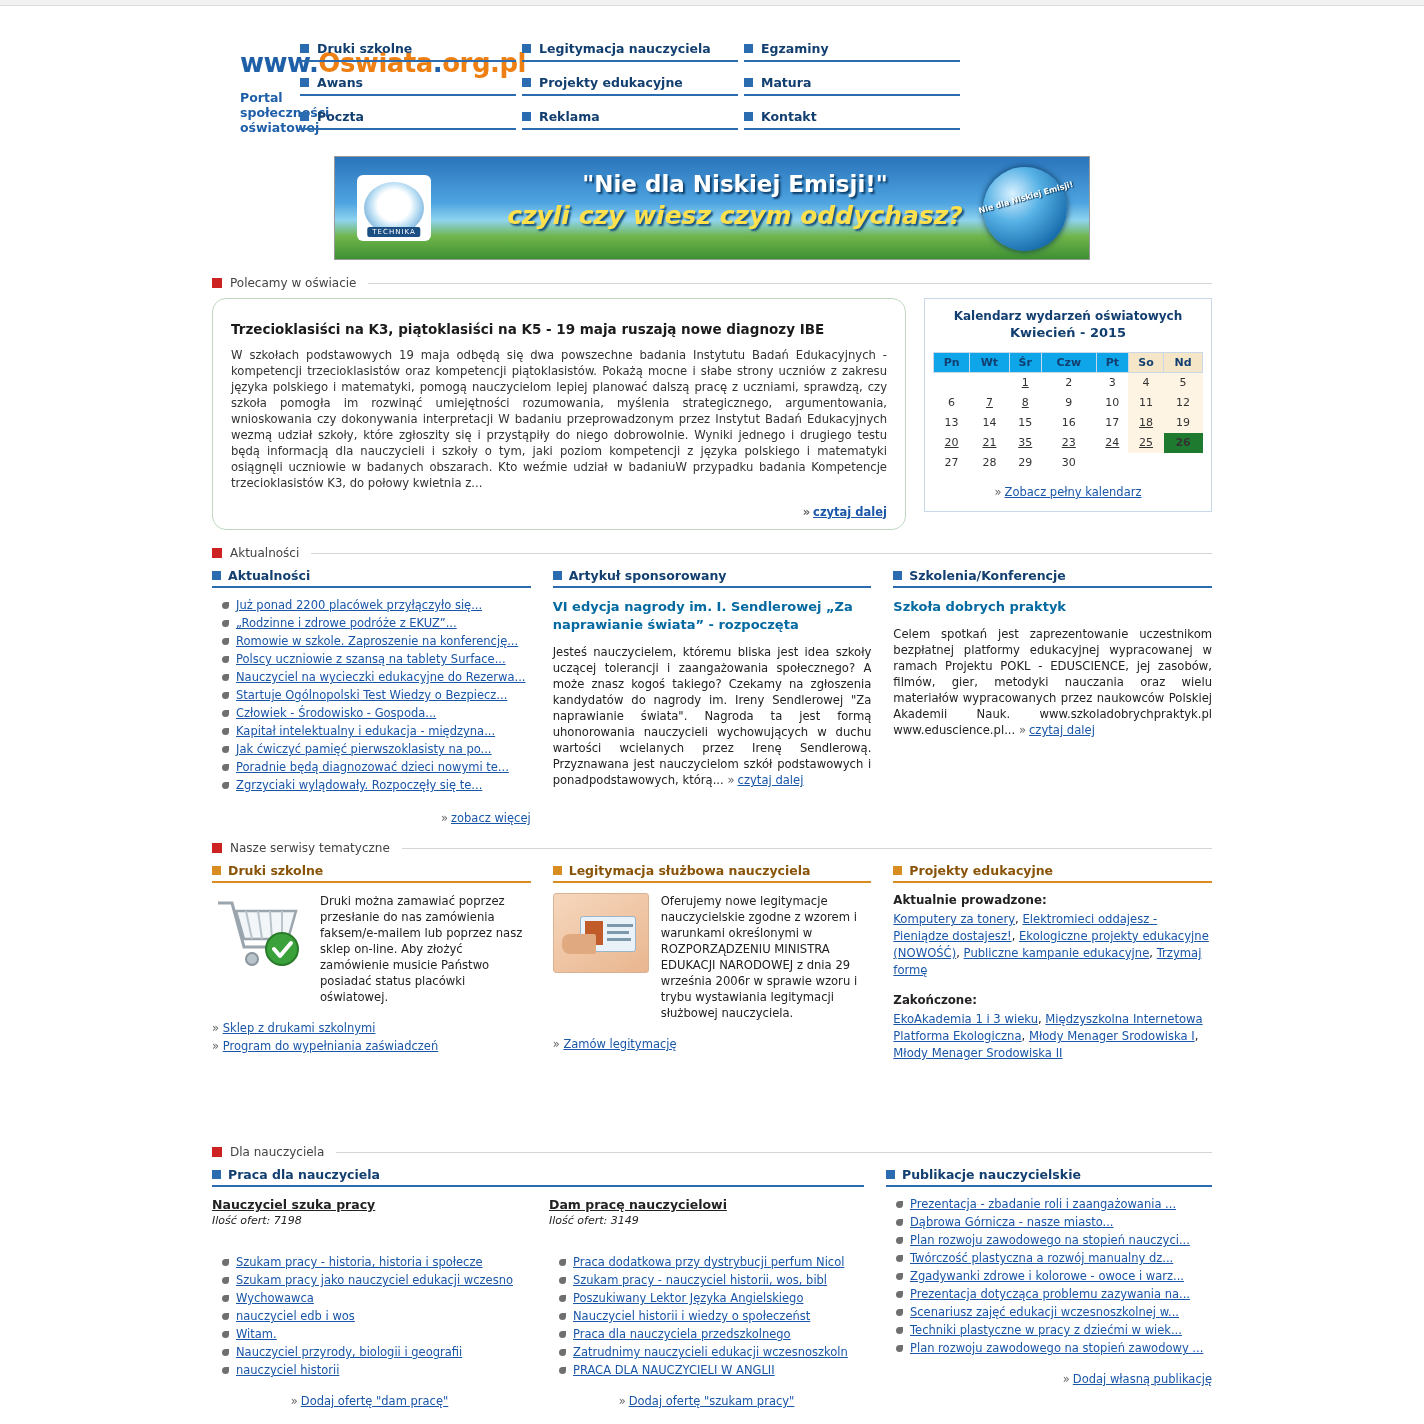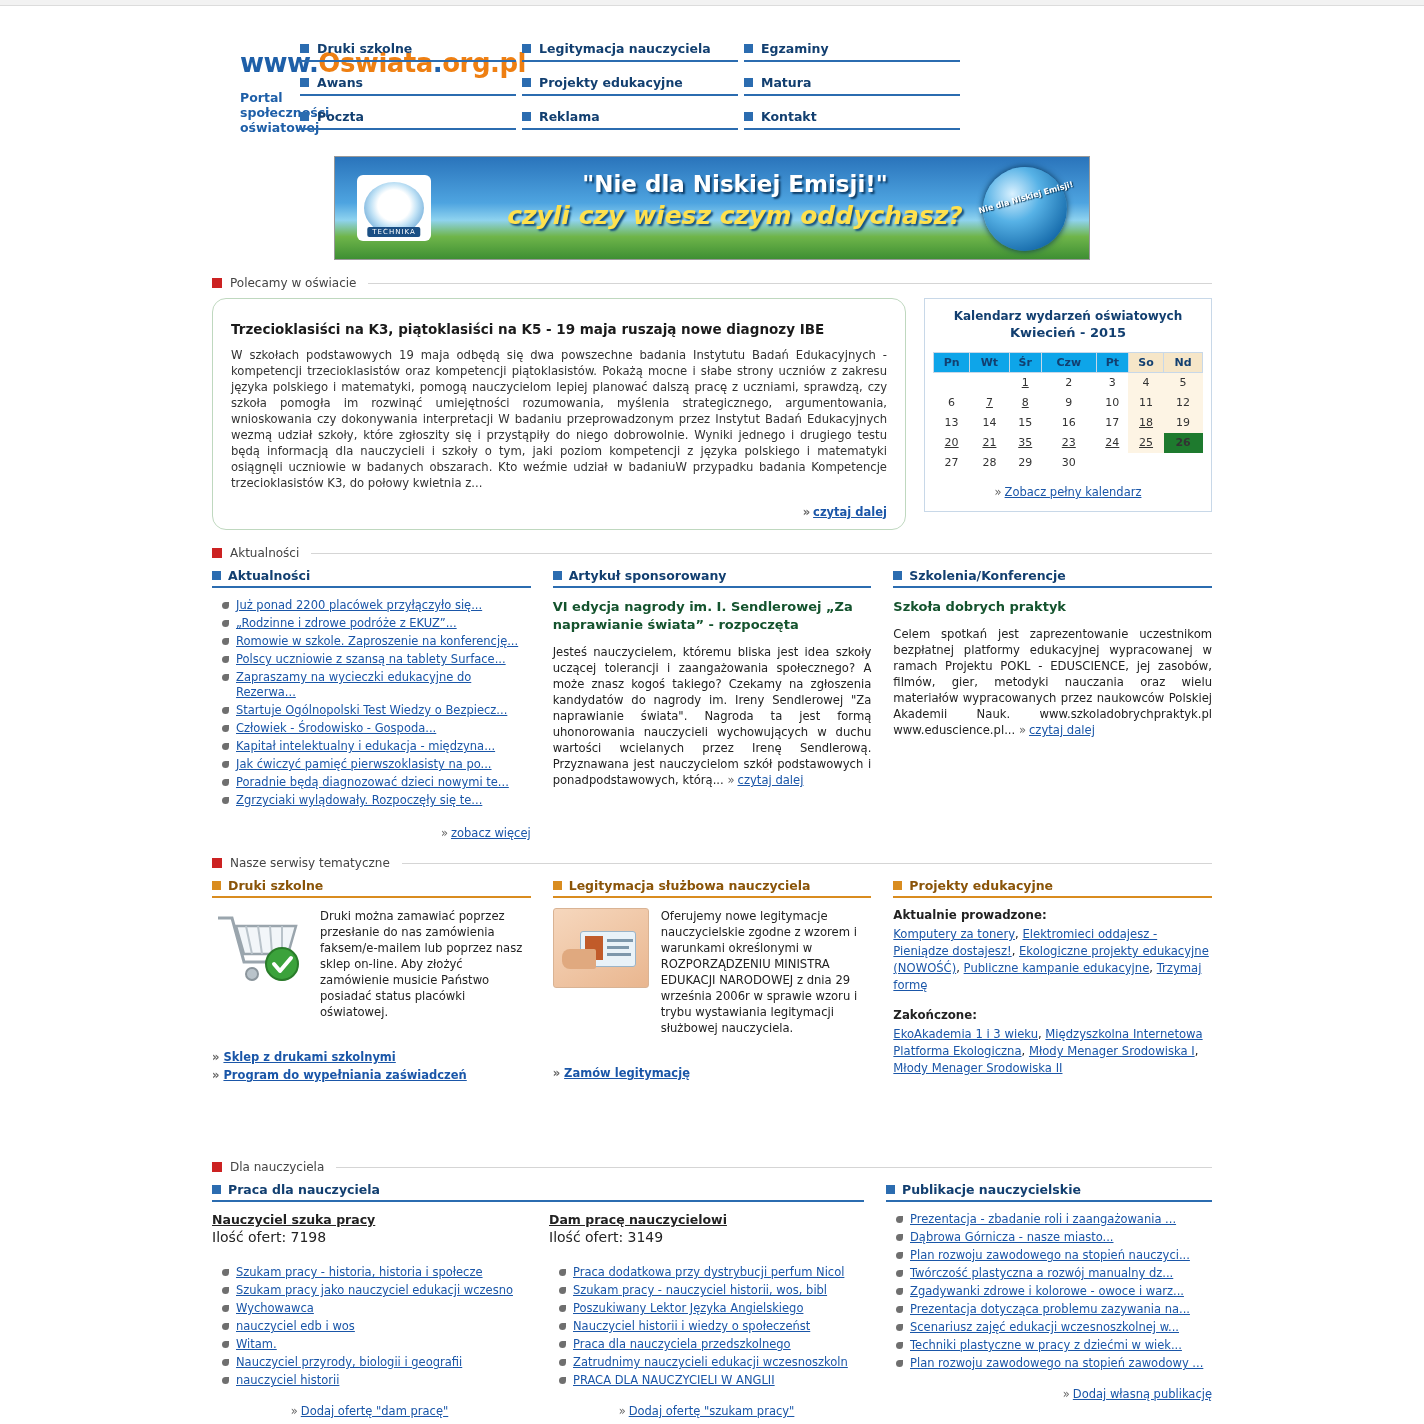--- a/index.html
+++ b/index.html
@@ -88,46 +88,46 @@
 
   ul.bullets { list-style: none; margin: 0; padding: 0 0 0 24px; }
   ul.bullets li { position: relative; font-size: 11.5px; line-height: 15px; margin-bottom: 3px; }
   ul.bullets li:before {
     content: ""; position: absolute; left: -14px; top: 4px;
     width: 7px; height: 7px; background: #6f6f6f;
     border-radius: 50% 0 50% 50%;
   }
   .col-more { text-align: right; font-size: 11.5px; margin-top: 18px; }
 
-  .art-title { font-size: 13px; font-weight: bold; line-height: 18px; color: #14532d; margin-bottom: 10px; }
+  .art-title { font-size: 13px; font-weight: bold; line-height: 18px; color: #0369a1; margin-bottom: 10px; }
   .art-body { font-size: 11.6px; line-height: 16px; text-align: justify; }
 
   
   .svc-row { display: flex; gap: 22px; align-items: flex-start; }
   .svc { flex: 1; min-height: 240px; }
   .svc-inner { display: flex; gap: 12px; }
   .svc-text { font-size: 11.6px; line-height: 16px; }
   .cart { width: 96px; height: 84px; position: relative; flex: none; }
   .cart svg { position: absolute; left: 0; top: 0; }
   .badge-card { width: 96px; height: 80px; flex: none; border-radius: 3px; background: linear-gradient(150deg,#f6d7bd,#e9b68f); position: relative; overflow: hidden; border: 1px solid #d9b394; }
   .badge-card .card { position: absolute; left: 26px; top: 22px; width: 56px; height: 36px; background: #e9f2f8; border: 1px solid #9ab4c8; border-radius: 3px; }
   .badge-card .card .photo { position: absolute; left: 4px; top: 4px; width: 18px; height: 24px; background: #c15b2a; }
   .badge-card .card .l1, .badge-card .card .l2, .badge-card .card .l3 { position: absolute; left: 26px; height: 3px; background: #7d97ab; }
   .badge-card .card .l1 { top: 7px; width: 26px; }
   .badge-card .card .l2 { top: 14px; width: 22px; }
   .badge-card .card .l3 { top: 21px; width: 24px; }
   .badge-card .thumb { position: absolute; left: 8px; top: 40px; width: 34px; height: 20px; background: #e0a97f; border-radius: 8px 2px 2px 8px; }
-  .svc-links { margin-top: 28px; font-size: 11.5px; line-height: 18px; font-weight: bold; }
+  .svc-links { margin-top: 14px; font-size: 11.5px; line-height: 18px; }
   .svc-links div:before { content: "» "; color: #666; }
 
   .proj-h { font-size: 11.8px; font-weight: bold; margin-bottom: 4px; }
   .proj-body { font-size: 11.6px; line-height: 17px; }
   .job-col { flex: 1; }
   .job-title { font-size: 12.5px; font-weight: bold; text-decoration: underline; }
-  .job-count { font-size: 14px; margin-top: 2px; margin-bottom: 20px; }
+  .job-count { font-size: 11px; font-style: italic; margin-top: 2px; margin-bottom: 28px; }
   .job-more { text-align: center; font-size: 11.5px; margin-top: 16px; }
   .pub-more { text-align: right; font-size: 11.5px; margin-top: 16px; }
   .twohalf { display: flex; gap: 22px; }
 </style>
 </head>
 <body>
 
 <div class="topbar"></div>
 
 <div class="page">
@@ -298,21 +298,21 @@
       <div class="col">
         <div class="colhead">
           <span class="sq"></span>
           <span class="t">Aktualności</span>
         </div>
         <ul class="bullets" id="news-list">
             <li><span class="lnk">Już ponad 2200 placówek przyłączyło się...</span></li>
             <li><span class="lnk">„Rodzinne i zdrowe podróże z EKUZ”...</span></li>
             <li><span class="lnk">Romowie w szkole. Zaproszenie na konferencję...</span></li>
             <li><span class="lnk">Polscy uczniowie z szansą na tablety Surface...</span></li>
-            <li><span class="lnk">Zapraszamy na wycieczki edukacyjne do Rezerwa...</span></li>
+            <li><span class="lnk">Nauczyciel na wycieczki edukacyjne do Rezerwa...</span></li>
             <li><span class="lnk">Startuje Ogólnopolski Test Wiedzy o Bezpiecz...</span></li>
             <li><span class="lnk">Człowiek - Środowisko - Gospoda...</span></li>
             <li><span class="lnk">Kapitał intelektualny i edukacja - międzyna...</span></li>
             <li><span class="lnk">Jak ćwiczyć pamięć pierwszoklasisty na po...</span></li>
             <li><span class="lnk">Poradnie będą diagnozować dzieci nowymi te...</span></li>
             <li><span class="lnk">Zgrzyciaki wylądowały. Rozpoczęły się te...</span></li>
           </ul>
         <div class="col-more">
           <span class="arrows">»</span><span class="lnk">zobacz więcej</span>
         </div>

